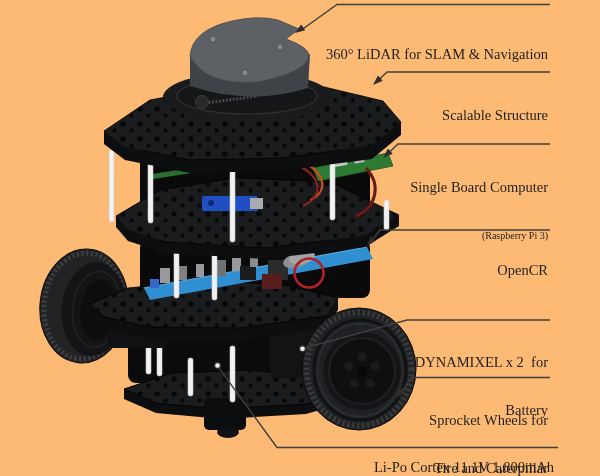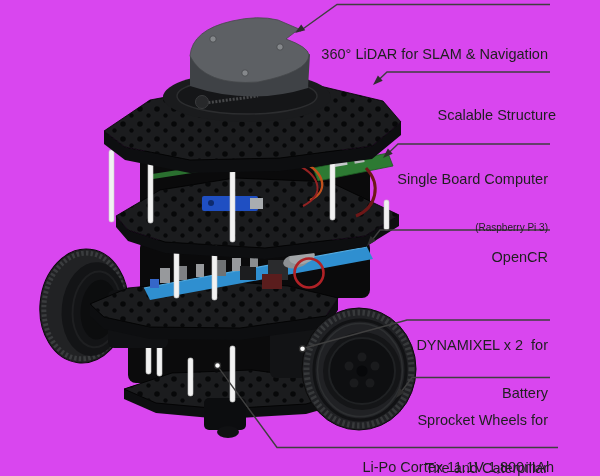--- a/index.html
+++ b/index.html
@@ -1,27 +1,27 @@
 <!DOCTYPE html>
 <html><head>
 <meta charset="utf-8">
 <style>
   html,body{margin:0;padding:0;background:#fff;}
-  .stage{position:relative;width:600px;height:476px;background:#d946ef;overflow:hidden;
-         font-family:Liberation Sans, sans-serif;}
+  .stage{position:relative;width:600px;height:476px;background:#fdba74;overflow:hidden;
+         font-family:Liberation Serif, serif;}
   .stage svg{position:absolute;left:0;top:0;}
   .lbl{position:absolute;color:#1f1f1f;text-align:right;white-space:pre;
        font-size:14.5px;line-height:1.1;}
   .lbl .row{display:block;}
   .lbl .sub{display:block;font-size:10px;line-height:1.2;margin-top:2px;}
   #lbl-lidar     {top:15px;  right:52px;}
-  #lbl-structure {top:76px;  right:44px;}
-  #lbl-sbc       {top:140px; right:52px;}
-  #lbl-opencr    {top:218px; right:52px;}
-  #lbl-dynamixel {top:306px; right:52px;}
+  #lbl-structure {top:76px;  right:52px;}
+  #lbl-sbc       {top:148px; right:52px;}
+  #lbl-opencr    {top:231px; right:52px;}
+  #lbl-dynamixel {top:323px; right:52px;}
   #lbl-sprocket  {top:381px; right:52px;}
   #lbl-battery   {top:428px; right:46px;}
 </style>
 </head>
 <body>
 
 <div class="stage">
 
   <svg width="600" height="476" viewBox="0 0 600 476">
     <defs>

